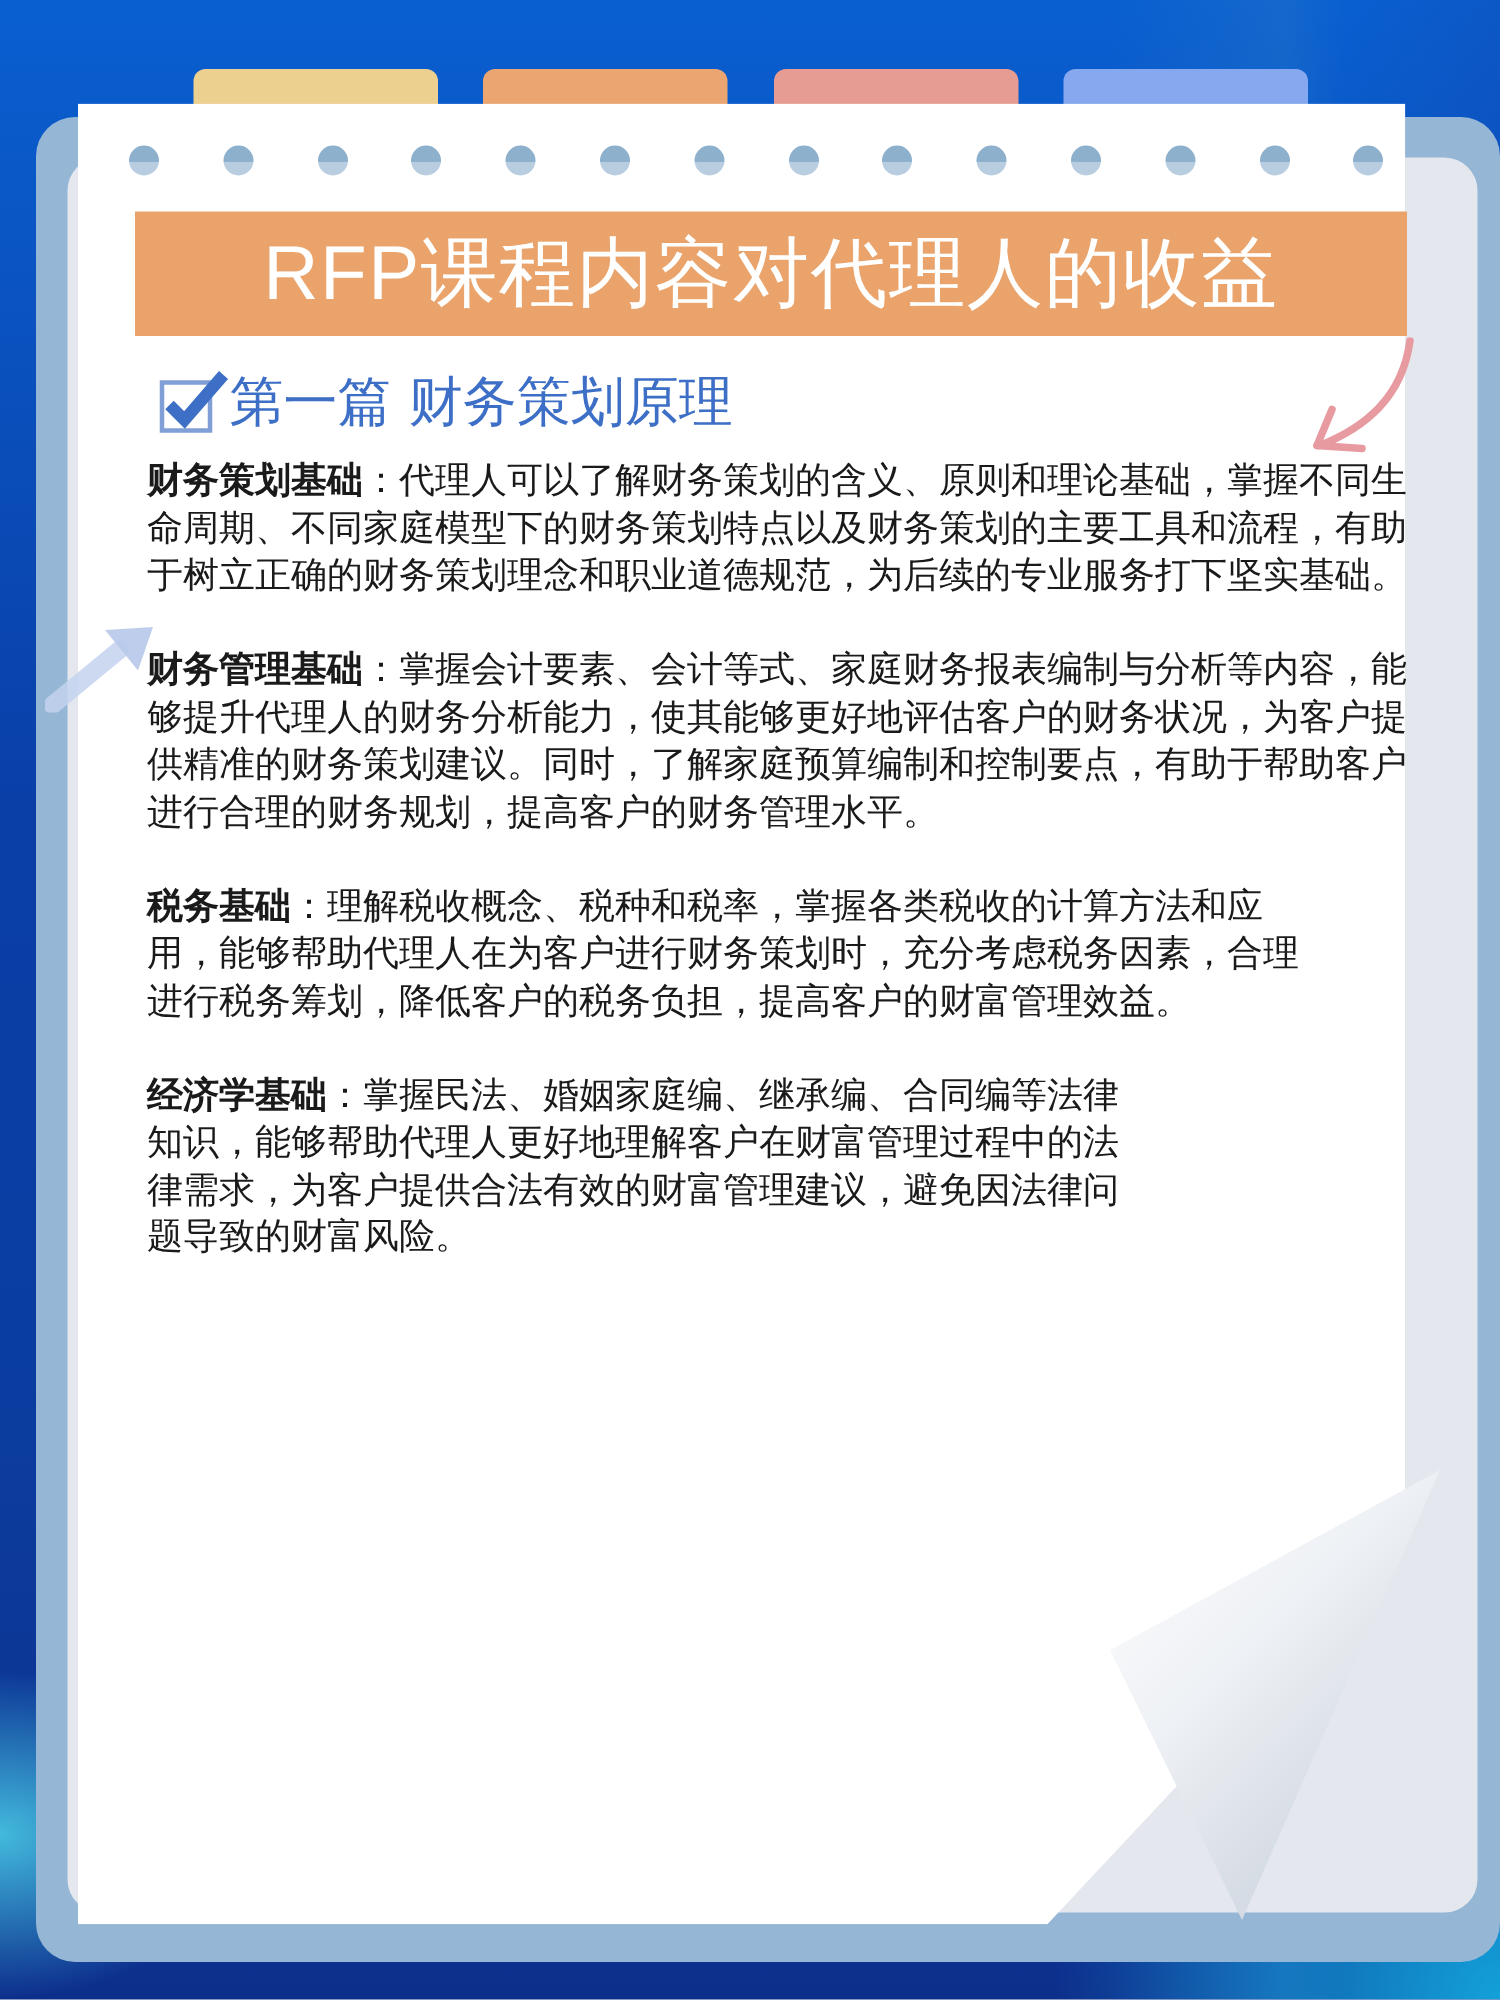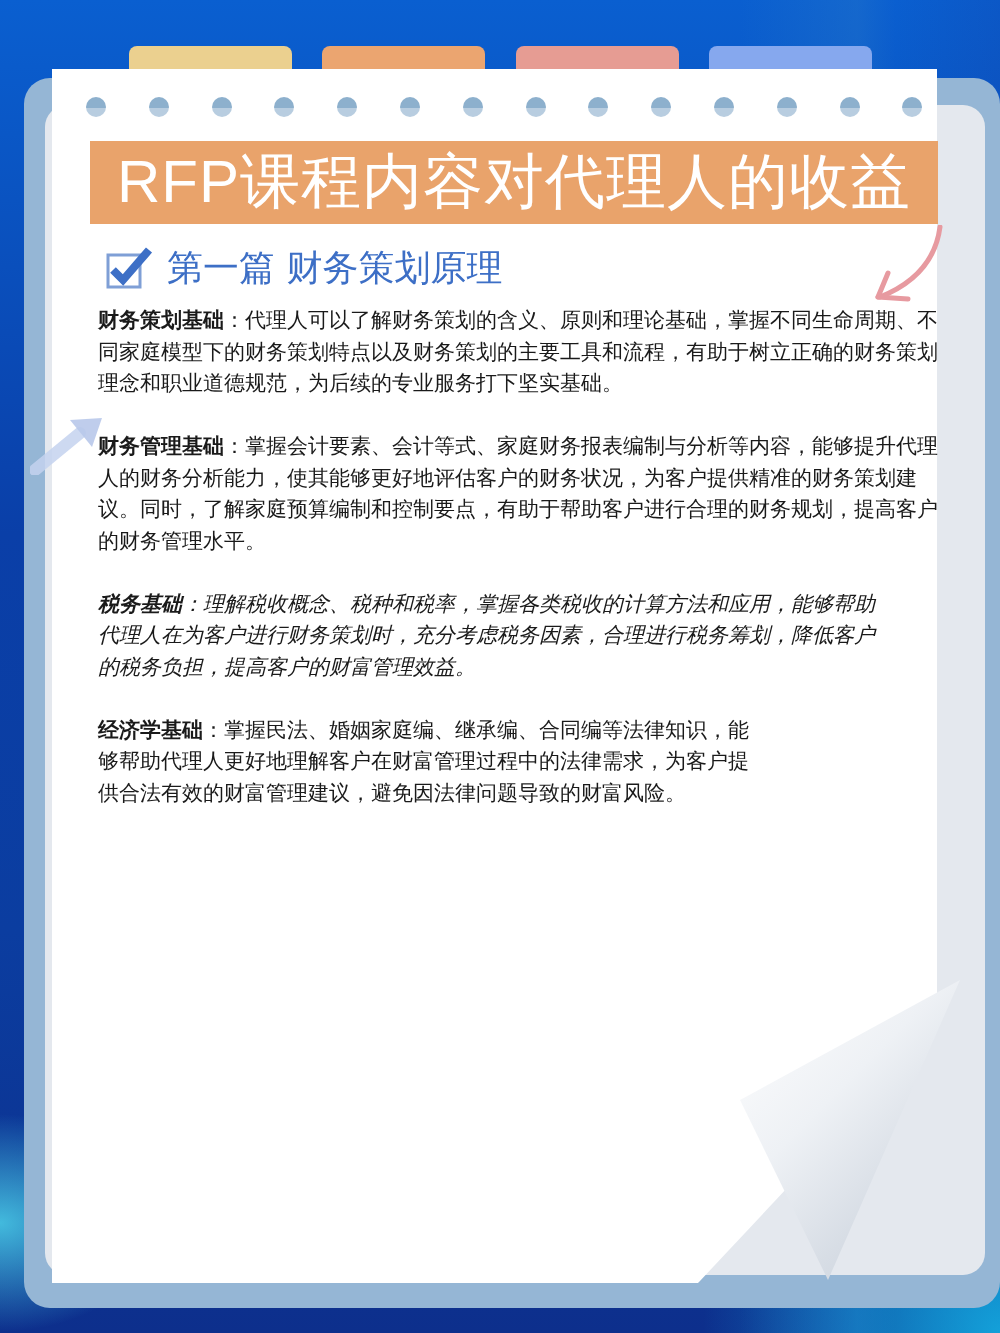--- a/index.html
+++ b/index.html
@@ -47,42 +47,42 @@
     .hole {
       position: absolute; top: 97px; width: 20px; height: 20px; border-radius: 50%;
       background: linear-gradient(180deg, #8db0cd 0%, #8db0cd 55%, #b8cde0 56%, #b8cde0 100%);
     }
     .title-banner {
       position: absolute; left: 90px; top: 141px; width: 848px; height: 83px;
       background: #e9a36b;
       display: flex; align-items: center; justify-content: center;
     }
     .title-text {
-      color: #ffffff; font-size: 60px; font-weight: normal; letter-spacing: 1px;
+      color: #ffffff; font-size: 51px; font-weight: normal; letter-spacing: 1px;
       font-family: "Liberation Sans", "DejaVu Sans", sans-serif;
       white-space: nowrap;
     }
     .section-head {
       position: absolute; left: 105px; top: 244px; height: 48px;
-      display: flex; align-items: center; gap: 14px;
+      display: flex; align-items: center; 
     }
     .check-box { position: relative; width: 48px; height: 44px; }
     .section-title {
       color: #3d6fc6; font-size: 36px; font-weight: normal; white-space: nowrap;
     }
     .pink-arrow { position: absolute; left: 870px; top: 225px; width: 80px; height: 85px; }
     .blue-arrow { position: absolute; left: 30px; top: 415px; width: 75px; height: 60px; }
     .content {
       position: absolute; left: 98px; top: 305px; width: 840px;
-      color: #1a1a1a; font-size: 21px; line-height: 31.5px;
+      color: #1a1a1a; font-size: 24px; line-height: 31.5px;
     }
     .para { margin-bottom: 31.5px; }
     .para .label { font-weight: bold; }
     .para .sep { font-weight: normal; }
-    .para.narrow-a { width: 790px; font-style: italic; }
+    .para.narrow-a { width: 790px; }
     .para.narrow-b { width: 660px; }
   </style>
 </head>
 <body>
 
 <div class="bg-glow-right"></div>
 <div class="bg-glow-bottom-left"></div>
 <div class="bg-glow-bottom-right"></div>
 
 <div class="tab" style="left:129px;background:#ebd08f;"></div>

